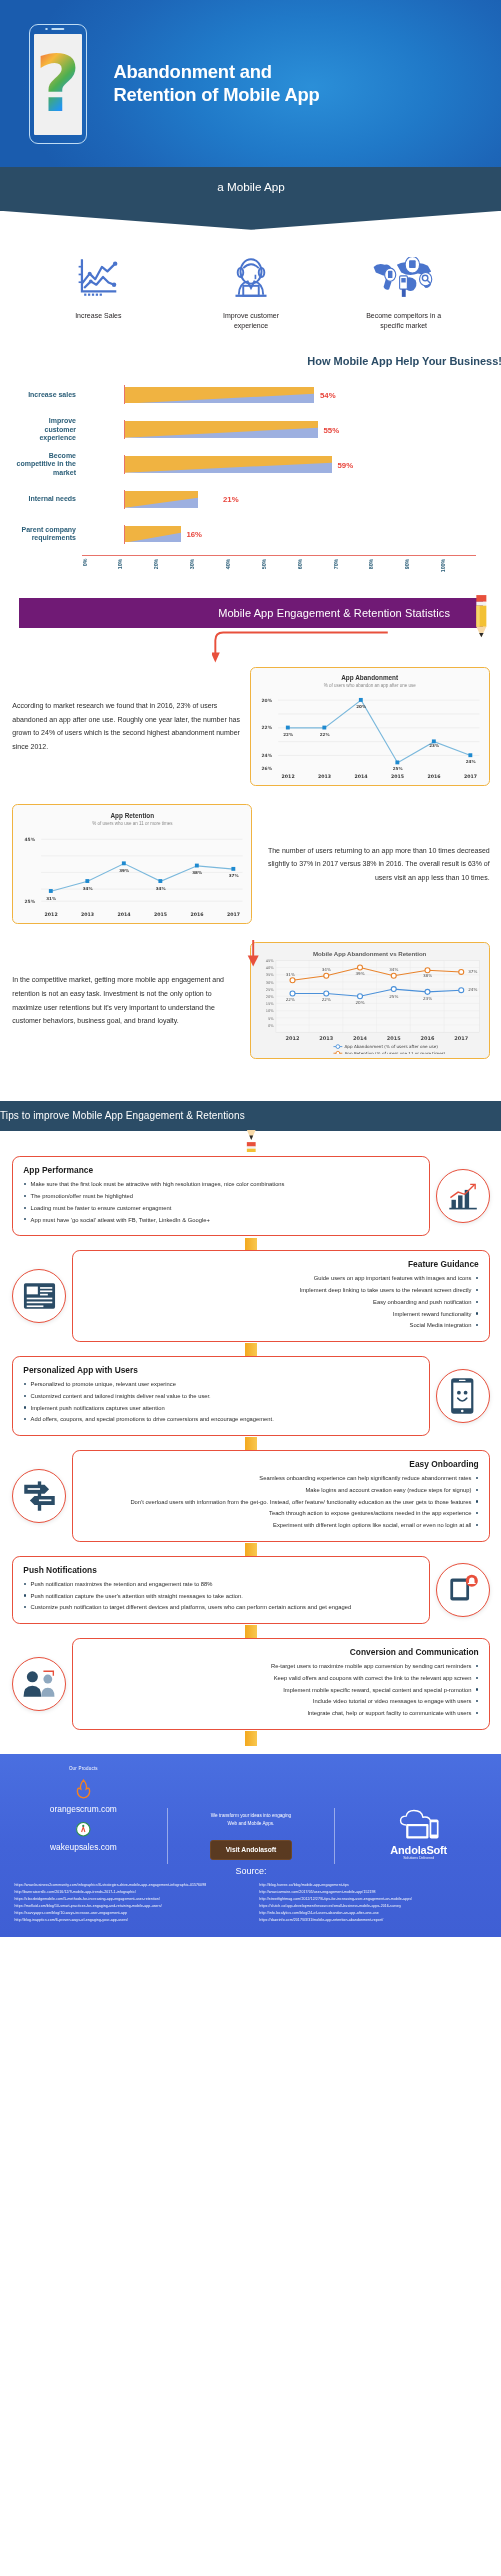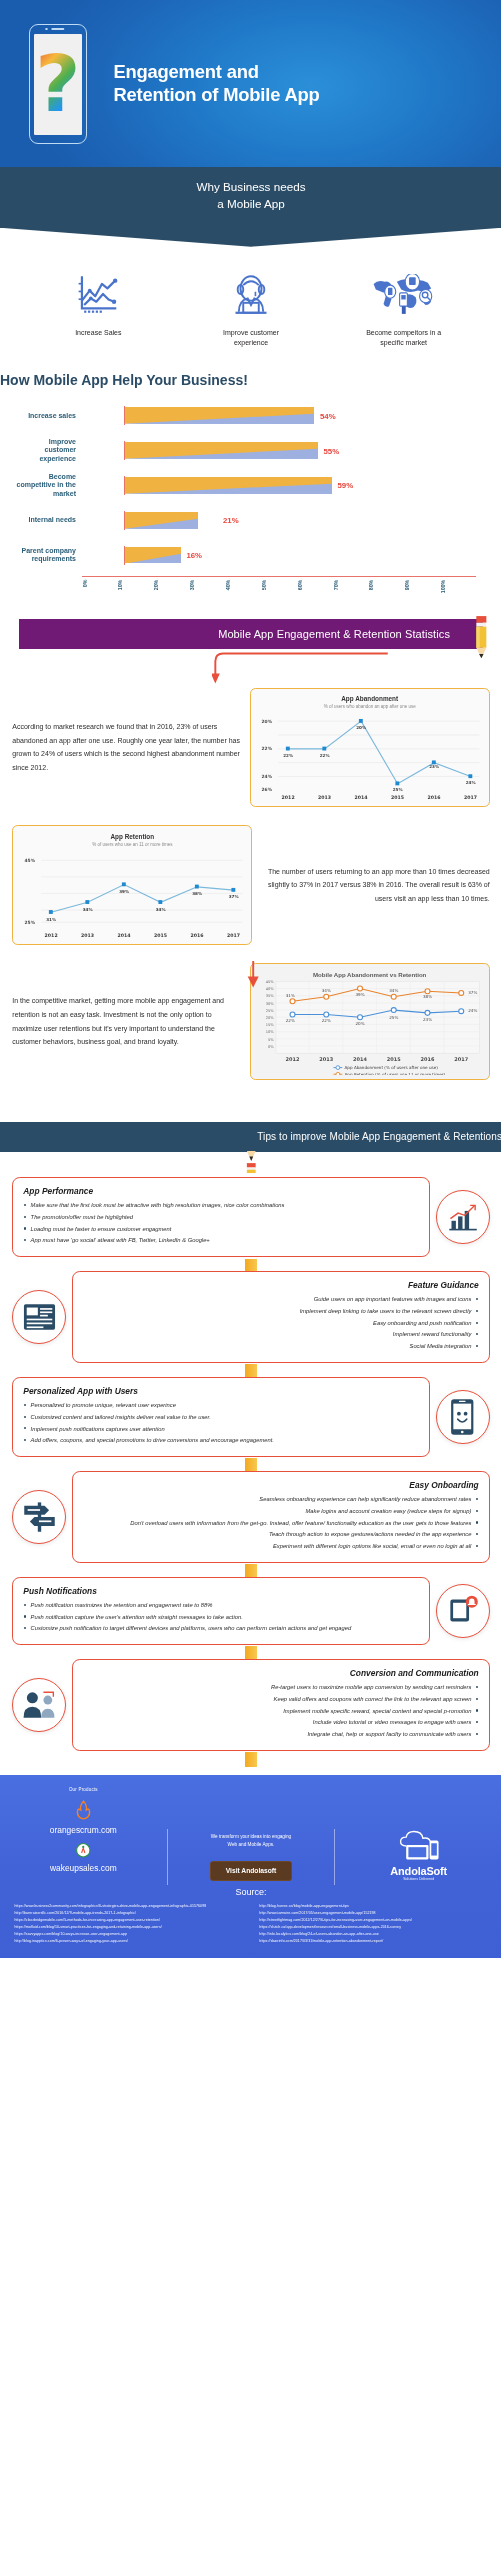--- a/index.html
+++ b/index.html
@@ -61,21 +61,21 @@
   }
 
   
   .icon-row { display:flex; padding:40px 22px 5.6px 22px; }
   .icon-cell { flex:1; text-align:center; }
   .icon-cell .glyph { height:54px; display:flex; align-items:center; justify-content:center; }
   .icon-cell .cap { font-size:7px; line-height:1.35; color:#231f20; margin-top:6.7px; }
 
   
   .chart-title {
-    text-align:left; color:#2b4c66; font-size:14px; font-weight:bold;
+    text-align:right; color:#2b4c66; font-size:11px; font-weight:bold;
     margin:19px 0 14.5px 0;
   }
   .barchart { padding:0 26px 0 15.6px; position:relative; }
   .bar-grid { position:relative; }
   .bar-row { display:flex; align-items:center; height:27px; margin-bottom:7.8px;gap:42px; }
   .bar-label {
     width:66px; text-align:right; padding-right:5.6px; color:#2b5e78;
     font-size:7px; font-weight:bold; line-height:1.2;
   }
   .bar-track { flex:1; position:relative; height:19px; border-left:0.6px solid #e8736a; padding-left:0; }
@@ -95,21 +95,21 @@
   
   .banner-wrap { padding:16.7px 19px 0 19px; position:relative; }
   .banner {
     background:#701a75; color:#fff; text-align:right;
     font-size:11px; padding:9px 33px 9px 5.6px; letter-spacing:0.1px;
   }
   .pencil-side {
     position:absolute; right:12.3px; top:14.5px; width:16.7px;
   }
   .banner-wide {
-    background:#2b4c66; color:#fff; text-align:right;
+    background:#2b4c66; color:#fff; text-align:left;
     font-size:10px; padding:9.5px 0; letter-spacing:0.1px;
   }
 
   
   .stats { position:relative; padding:11px 0 5.6px 0; }
   .stat-row { display:flex; align-items:center; padding:9px 12.3px; gap:9px; }
   .stat-text { flex:1; font-size:7px; line-height:1.95; color:#2b2b2b; }
   .stat-text.right { text-align:right; }
   .stat-card {
     width:240px; border:1.1px solid #f0b341; border-radius:5.6px;
@@ -121,21 +121,21 @@
   
   .lc { width:100%; display:block; }
 
   
   .arrow-svg { position:absolute; pointer-events:none; }
 
   
   .tips { position:relative; padding:2.2px 0 0 0; }
   .tipcard {
     position:relative; border:0.9px solid #e8503c; border-radius:7.8px;
-    padding:7.8px 10px; background:#fff;font-style:italic;
+    padding:7.8px 10px; background:#fff;
   }
   .tip-h { font-size:8.4px; font-weight:bold; color:#1c1c1c; margin-bottom:5px; }
   .tip-ul { list-style:none; }
   .tip-ul li {
     font-size:5.8px; line-height:1.55; color:#2b2b2b; margin-bottom:2.8px;
     position:relative; padding-left:7.3px;
   }
   .tip-ul li:before {
     content:""; position:absolute; left:0.6px; top:2.8px; width:2.2px; height:2.2px;
     border-radius:50%; background:#2b4c66;
@@ -183,27 +183,26 @@
     <div class="phone-wrap">
       <div class="phone">
         <div class="cam"></div>
         <div class="speaker"></div>
         <div class="screen">
           <div class="qmark">?</div>
         </div>
       </div>
     </div>
     <div class="hero-title">
-      <div>Engagement  and</div>
+      <div>Abandonment  and</div>
       <div>Retention of Mobile App</div>
     </div>
   </div>
 
   <div class="band-why">
-    <div class="l1">Why Business needs</div>
     <div class="l2">a Mobile App</div>
   </div>
 
   <div class="icon-row">
     <div class="icon-cell">
       <div class="glyph">
         <svg width="44" height="41" viewBox="0 0 78 74">
           <path d="M10 4 V62 H72" stroke="#4a74cc" stroke-width="4" fill="none"></path>
           <path d="M10 48 L24 30 L34 40 L46 18 L56 26 L70 12" stroke="#4a74cc" stroke-width="4" fill="none" stroke-linejoin="round"></path>
           <path d="M14 56 L26 44 L36 50 L48 36 L58 46 L68 50" stroke="#4a74cc" stroke-width="4" fill="none" stroke-linejoin="round"></path>

